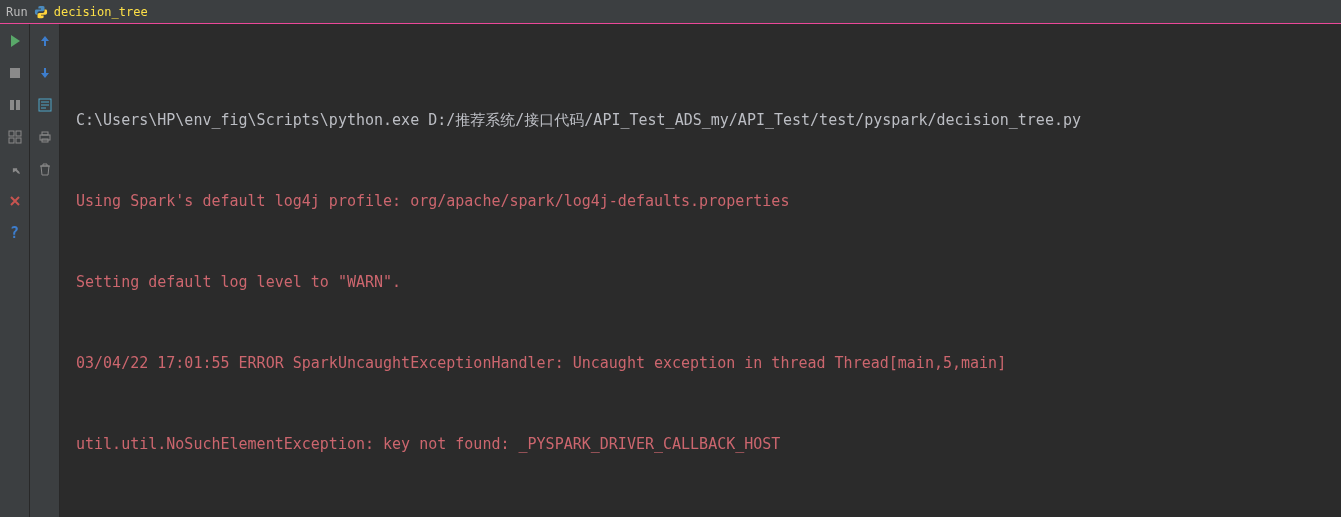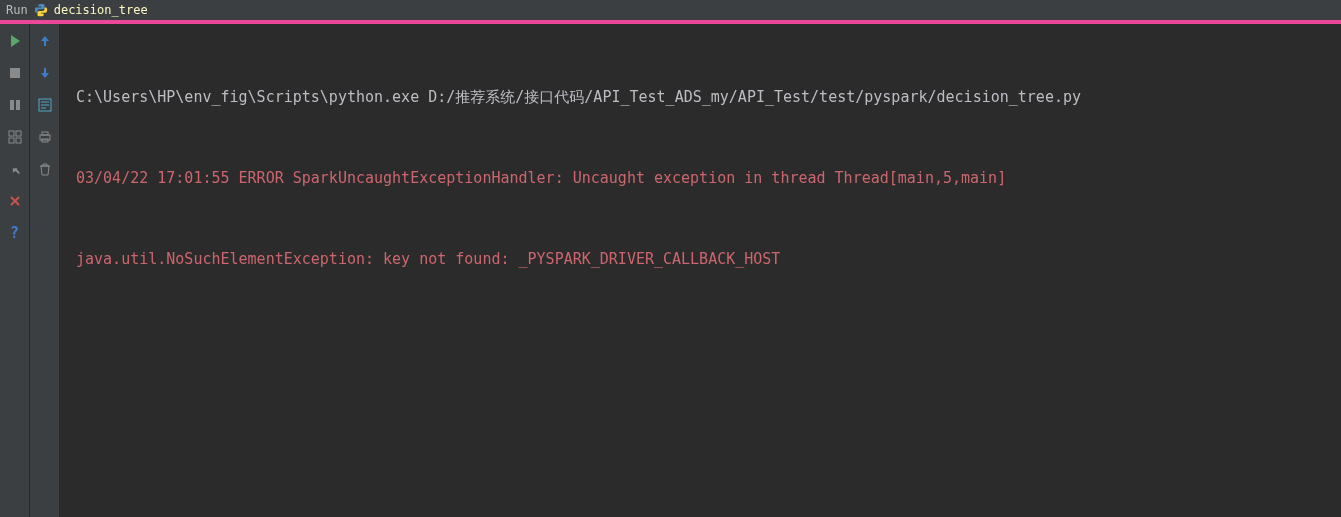--- a/index.html
+++ b/index.html
@@ -10,28 +10,28 @@
     color: #a9b7c6;
     width: 1341px;
     height: 517px;
     overflow: hidden;
   }
   .header {
     display: flex;
     align-items: center;
     height: 24px;
     background: #3c3f41;
-    border-bottom: 4px solid #ec4899;
+    border-bottom: 1px solid #ec4899;
     padding-left: 6px;
     gap: 6px;
     font-size: 12px;
   }
   .header .run-label { color: #bbbbbb; }
   .header .py-icon { display: inline-flex; align-items: center; }
-  .header .tab-name { color: #fef9c3; }
+  .header .tab-name { color: #fde047; }
   .main {
     display: flex;
     height: calc(100% - 24px);
   }
   .gutter-left {
     width: 30px;
     background: #3c3f41;
     border-right: 1px solid #282828;
     display: flex;
     flex-direction: column;
@@ -60,20 +60,21 @@
   }
   .console {
     flex: 1;
     background: #2b2b2b;
     padding: 6px 0 6px 16px;
     font-family: "NSimSun", "SimSun", "Consolas", monospace;
     font-size: 15px;
     line-height: 27px;
     white-space: pre;
     overflow: hidden;
+    margin-top: 23px;
   }
   .line-cmd { color: #bcbec4; }
   .line-err { color: #cc666e; }
 </style>
 </head>
 <body>
 
 <div class="header">
   <span class="run-label">Run</span>
   <span class="py-icon">
@@ -153,22 +154,24 @@
     </div>
     <div class="icon-btn">
       <svg width="14" height="14" viewBox="0 0 14 14">
           <path fill="none" stroke="#8a8a8a" d="M3 4h8l-1 9H4zM5 4V2h4v2M2 4h10"></path>
         </svg>
     </div>
   </div>
 
   <div class="console">
     <div class="line-cmd">C:\Users\HP\env_fig\Scripts\python.exe D:/推荐系统/接口代码/API_Test_ADS_my/API_Test/test/pyspark/decision_tree.py</div>
+    <div class="line-err">Using Spark's default log4j profile: org/apache/spark/log4j-defaults.properties</div>
+    <div class="line-err">Setting default log level to "WARN".</div>
     <div class="line-err">03/04/22 17:01:55 ERROR SparkUncaughtExceptionHandler: Uncaught exception in thread Thread[main,5,main]</div>
-    <div class="line-err">java.util.NoSuchElementException: key not found: _PYSPARK_DRIVER_CALLBACK_HOST</div>
+    <div class="line-err">util.util.NoSuchElementException: key not found: _PYSPARK_DRIVER_CALLBACK_HOST</div>
     
     
     
     
     
     
     
     
     
     

